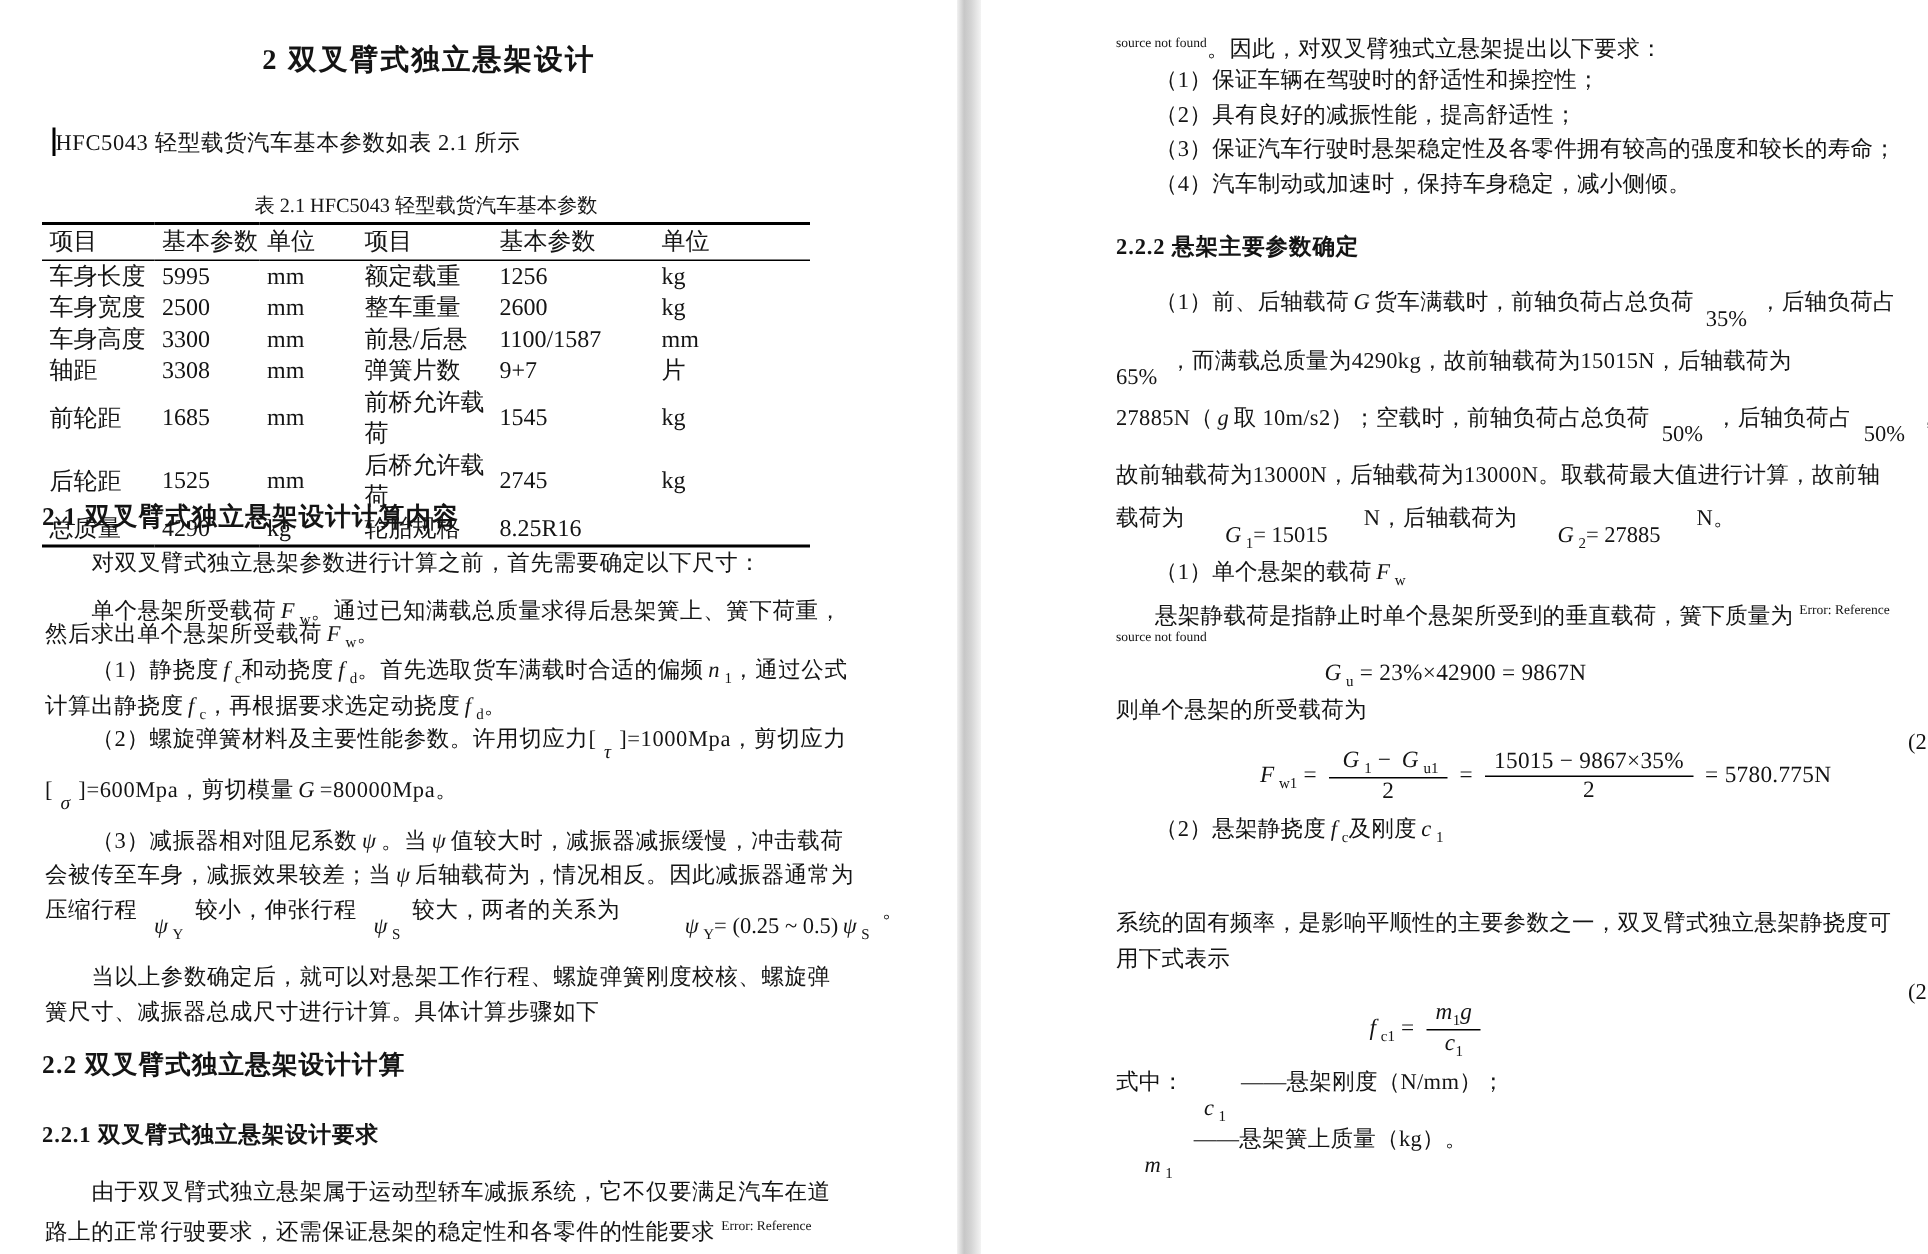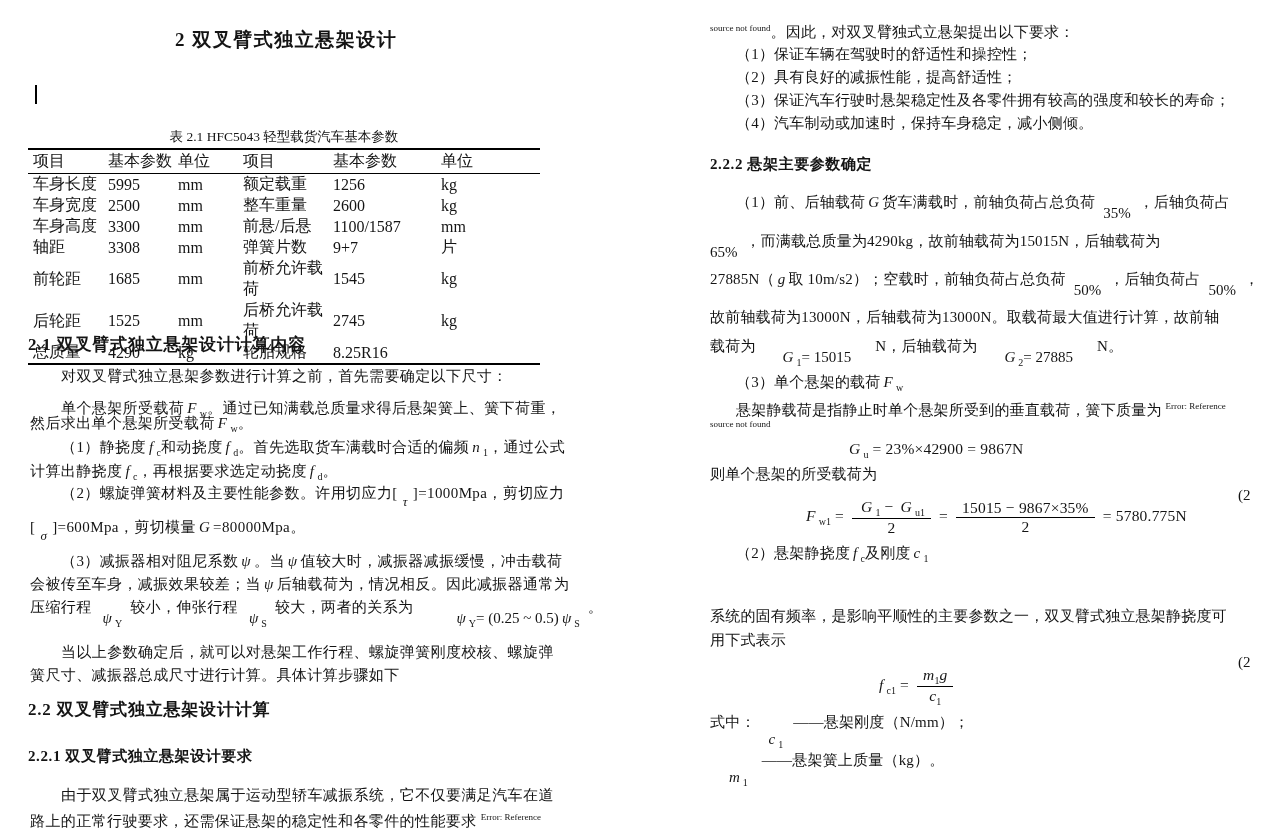--- a/index.html
+++ b/index.html
@@ -2,21 +2,21 @@
 <html><head>
 <meta charset="utf-8">
 <style>
   html,body{margin:0;padding:0}
   body{
     width:1285px;height:836px;background:#ffffff;overflow:hidden;position:relative;
     font-family:"Liberation Serif","DejaVu Serif",serif;color:#141414;
   }
   .page{position:absolute;top:0;height:836px;background:#ffffff}
   #pageL{left:0;width:638px}
-  #pageR{left:626px;width:569px}
+  #pageR{left:660px;width:569px}
   .divider{position:absolute;left:638px;top:0;width:16px;height:836px;
     background:linear-gradient(to right,#f1f1f1 0%,#c7c7c7 30%,#d5d5d5 60%,#f3f3f3 100%)}
   .ln{position:absolute;white-space:nowrap;font-size:15px;letter-spacing:.4px;line-height:20px}
   #pageL .ln{left:30px}
   #pageR .ln{left:84px;letter-spacing:.2px}
   .ind{padding-left:31px}
   .ind2{padding-left:26px}
   .ttl{position:absolute;top:27px;left:0;width:572px;text-align:center;
        font-size:19px;font-weight:bold;letter-spacing:1.5px;white-space:nowrap}
   .h1x{position:absolute;left:28px;font-size:17px;font-weight:bold;letter-spacing:.8px;white-space:nowrap}
@@ -43,20 +43,23 @@
   .eqnum{position:absolute;left:612px;font-size:15px}
 </style>
 </head>
 <body>
 
 <div class="page" id="pageL">
 
   <div class="ttl">2 双叉臂式独立悬架设计</div>
 
   <div class="caret"></div>
+  <div class="ln" style="top:86px;left:37px">
+    <span>HFC5043 轻型载货汽车基本参数如表 2.1 所示</span>
+  </div>
 
   <div class="cap">表 2.1 HFC5043 轻型载货汽车基本参数</div>
 
   <table class="ptable">
     <colgroup>
         <col class="c1">
         <col class="c2">
         <col class="c3">
         <col class="c4">
         <col class="c5">
@@ -204,21 +207,21 @@
   </div>
   <div class="ln" style="top:269px">
     <span>27885N（</span><i class="v">g</i><span>取 10m/s2）；空载时，前轴负荷占总负荷</span><span class="drop">50%</span><span>，后轴负荷占</span><span class="drop">50%</span><span>，</span>
   </div>
   <div class="ln" style="top:307px"><span>故前轴载荷为13000N，后轴载荷为13000N。取载荷最大值进行计算，故前轴</span></div>
   <div class="ln" style="top:336px">
     <span>载荷为</span><span class="drop" style="margin:0 24px"><i class="v">G</i><sub>1</sub><span>= 15015</span></span><span>N，后轴载荷为</span><span class="drop" style="margin:0 24px"><i class="v">G</i><sub>2</sub><span>= 27885</span></span><span>N。</span>
   </div>
 
   <div class="ln ind2" style="top:372px">
-    <span>（3）单个悬架的载荷</span><i class="v">F</i><sub>w</sub>
+    <span>（1）单个悬架的载荷</span><i class="v">F</i><sub>w</sub>
   </div>
   <div class="ln ind2" style="top:396px">
     <span>悬架静载荷是指静止时单个悬架所受到的垂直载荷，簧下质量为</span> <span class="sup">Error: Reference</span>
   </div>
   <div class="supline" style="left:84px;top:419px">source not found</div>
 
   <div class="eq" style="top:440px;left:220px">
     <i class="v">G</i><sub>u</sub> <span>= 23%×42900 = 9867N</span>
   </div>
 

